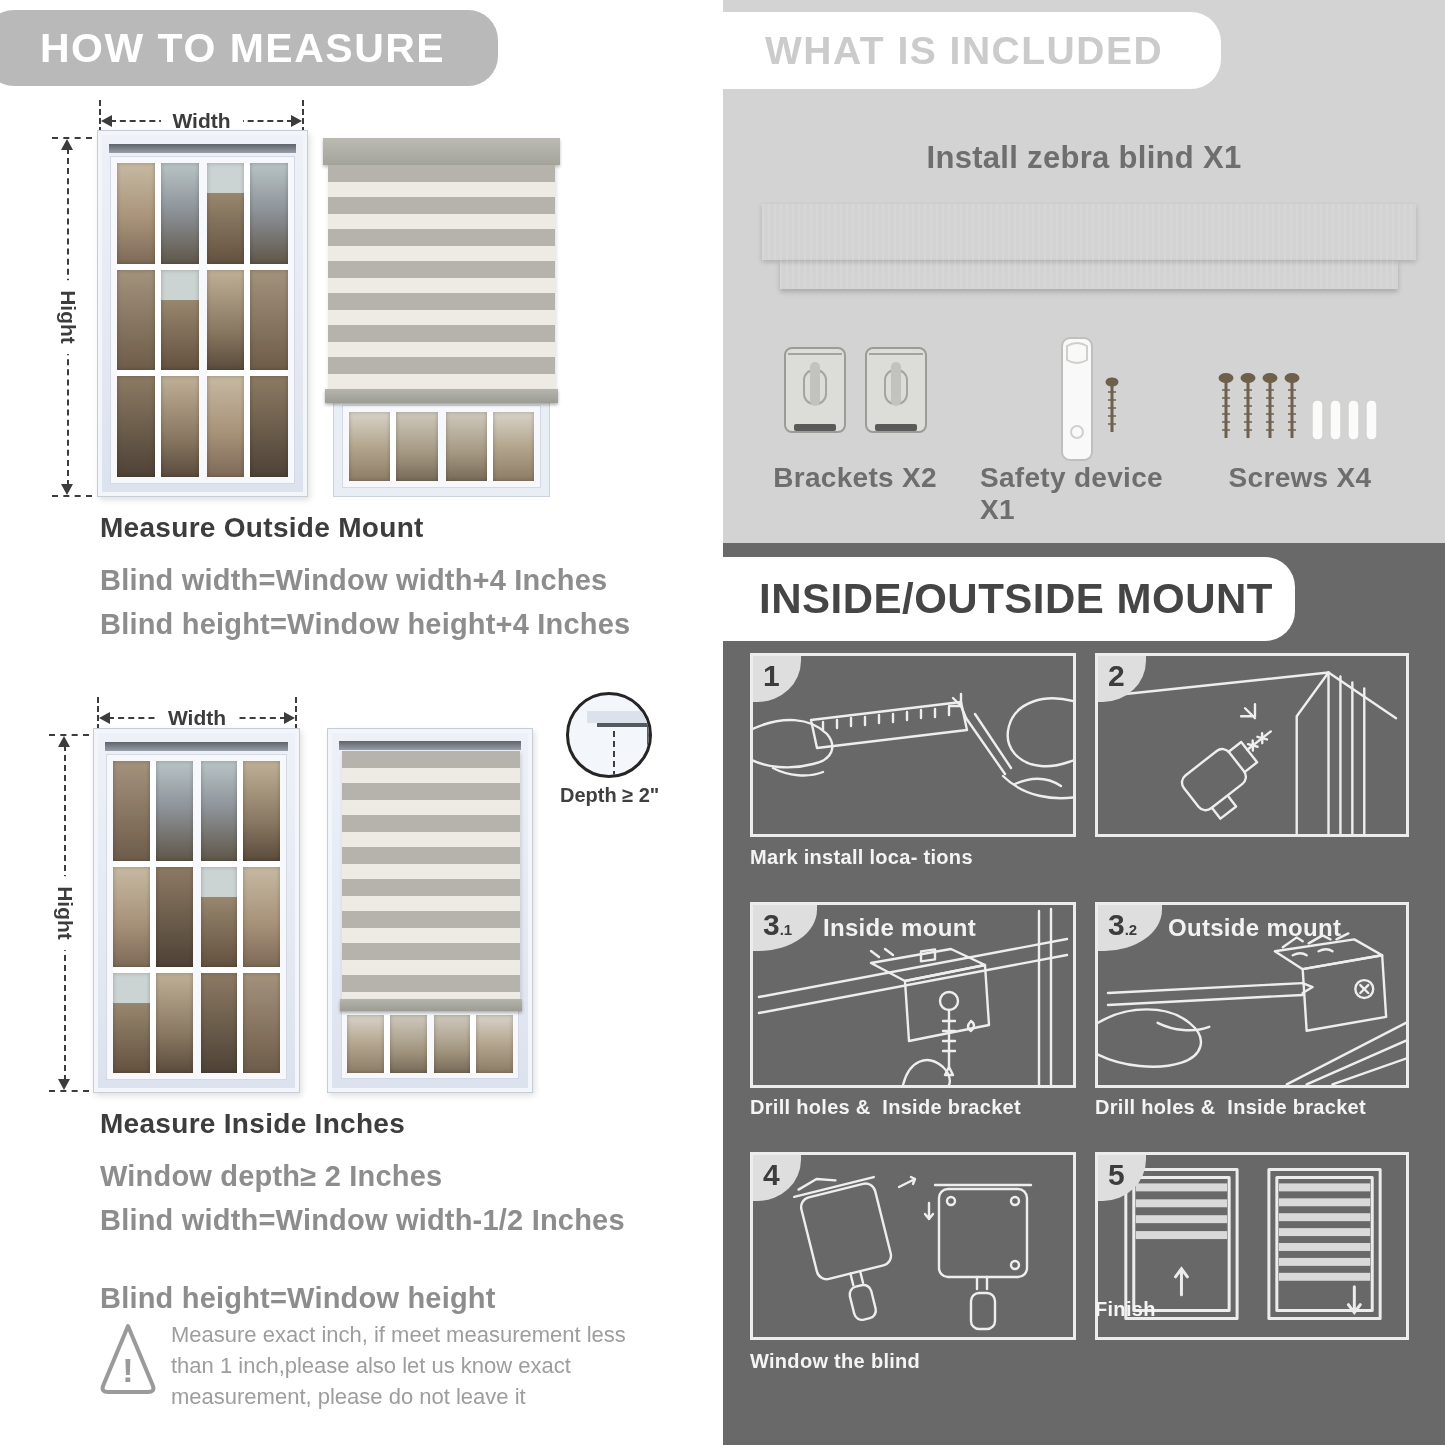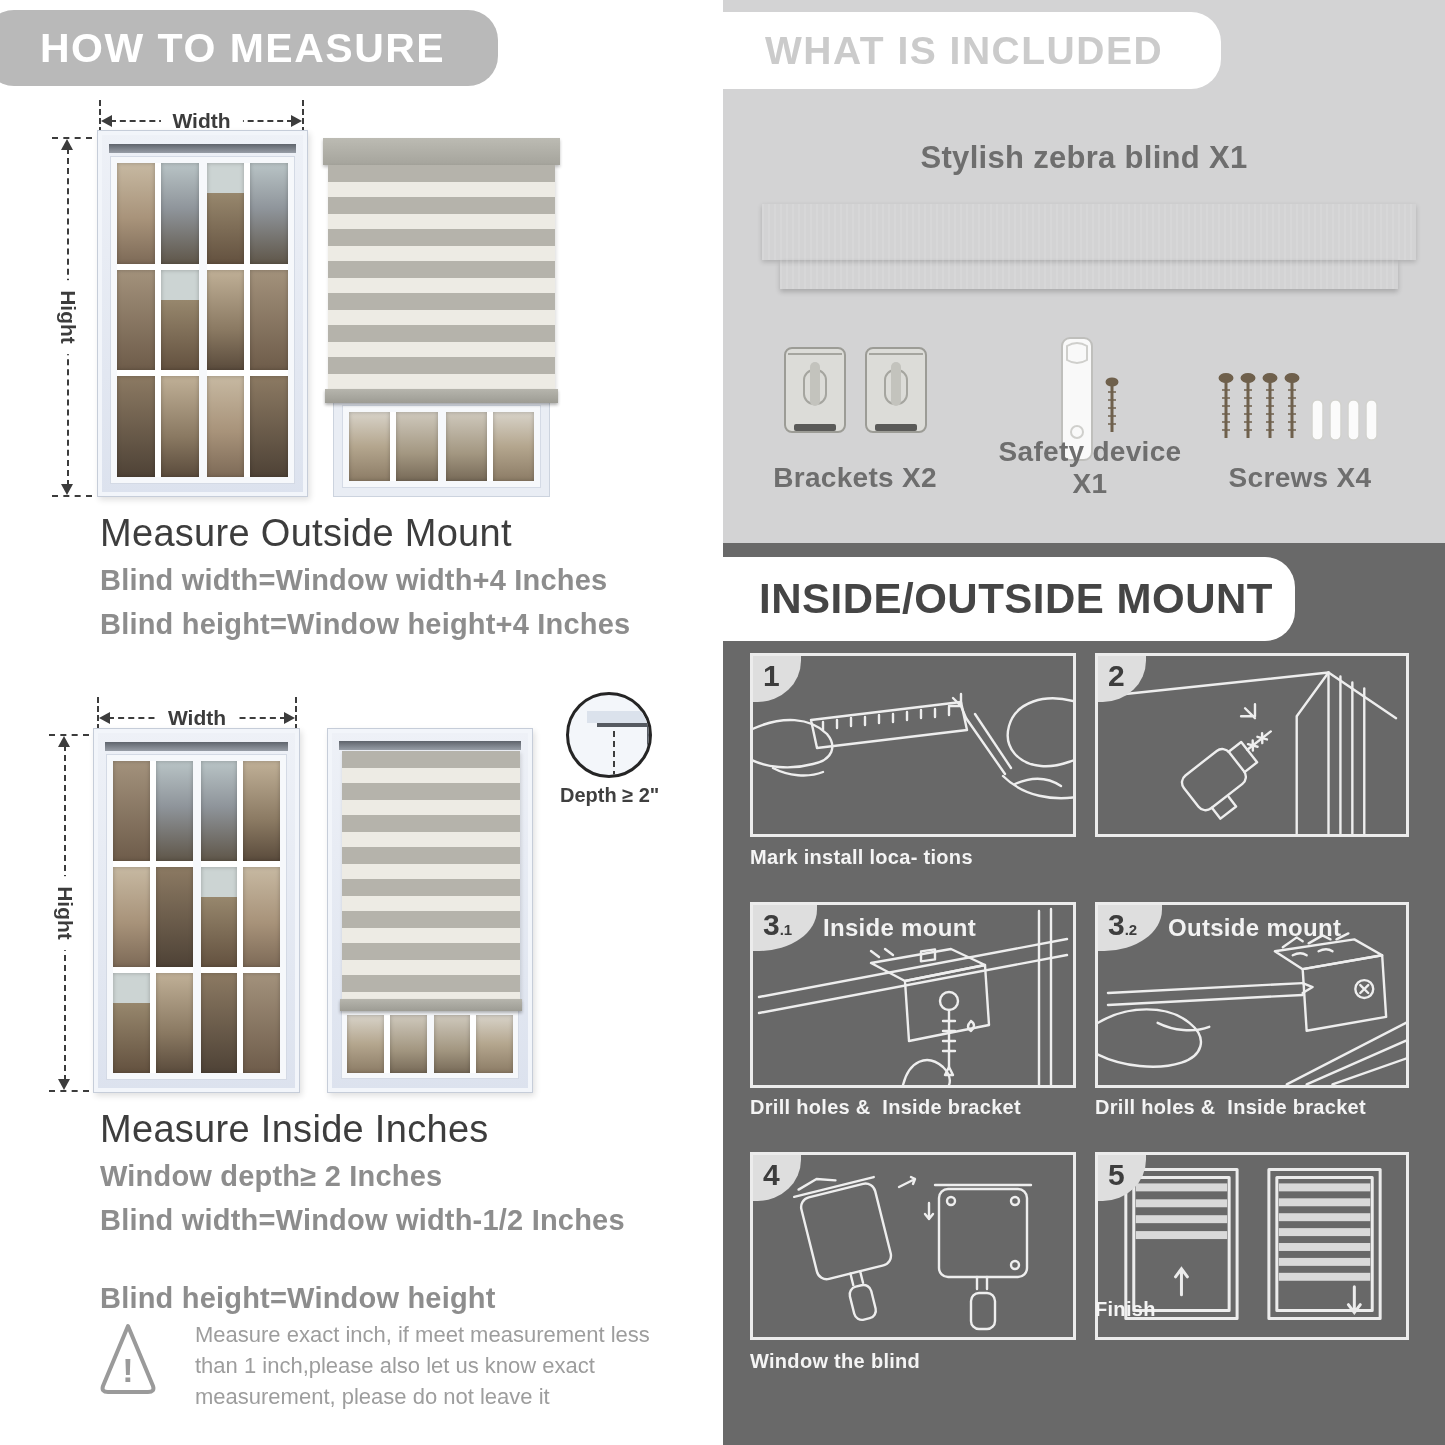--- a/index.html
+++ b/index.html
@@ -13,21 +13,21 @@
 
   
   .howto-header{left:-16px;top:10px;width:514px;height:76px;background:#b9b9b9;border-radius:30px;
     color:#ffffff;font-size:41px;font-weight:bold;line-height:76px;padding-left:56px;letter-spacing:1.5px;box-sizing:border-box;}
   .included-header{left:723px;top:12px;width:498px;height:77px;background:#ffffff;border-radius:0 30px 30px 0;
     color:#cbcbcb;font-size:39px;font-weight:bold;line-height:77px;padding-left:42px;letter-spacing:1.5px;box-sizing:border-box;}
   .mount-header{left:723px;top:557px;width:572px;height:84px;background:#ffffff;border-radius:0 30px 30px 0;
     color:#454545;font-size:42px;font-weight:bold;line-height:84px;padding-left:36px;letter-spacing:.5px;box-sizing:border-box;}
 
   
-  .h-measure{font-size:38px;font-weight:normal;color:#3d3d3d;letter-spacing:.3px;}
+  .h-measure{font-size:28px;font-weight:bold;color:#3d3d3d;letter-spacing:.3px;}
   .formula{font-size:29px;font-weight:bold;color:#8d8d8d;letter-spacing:.2px;}
   .warn-text{font-size:22px;color:#9d9d9d;line-height:31px;width:478px;}
 
   
   .win{background:linear-gradient(180deg,#eef1f7,#dce2ee);border:1px solid #c6cdd9;box-sizing:border-box;box-shadow:inset 0 0 0 4px #f2f5fa, 2px 3px 6px rgba(0,0,0,.12);}
   .win-shadowbar{position:absolute;left:11px;right:11px;height:9px;background:linear-gradient(180deg,#5f646c,#989ea7);}
   .sashes{position:absolute;background:#f6f8fb;border:1px solid #d4dae5;display:flex;gap:8px;padding:6px;box-sizing:border-box;}
   .sash{flex:1;display:grid;grid-template-columns:1fr 1fr;grid-template-rows:1fr 1fr 1fr;gap:6px;background:#ffffff;}
   .sash div{box-shadow:inset 0 0 4px rgba(0,0,0,.25);}
   .pa{background:linear-gradient(180deg,#c7b9a2,#a8937a 55%,#7d6a57);}
@@ -230,27 +230,27 @@
   <div class="abs formula" style="left:100px;top:1160px;">Window depth≥ 2 Inches</div>
   <div class="abs formula" style="left:100px;top:1204px;">Blind width=Window width-1/2 Inches</div>
   <div class="abs formula" style="left:100px;top:1250px;margin-top:32px;">Blind height=Window height</div>
 
   <div class="abs" style="left:98px;top:1314px;width:60px;height:84px;">
     <svg width="60" height="84" viewBox="0 0 60 84">
       <path d="M30 12 L55 72 Q57 78 50 78 L10 78 Q3 78 5 72 Z" fill="none" stroke="#9a9a9a" stroke-width="4" stroke-linejoin="round"></path>
       <text x="30" y="68" text-anchor="middle" font-size="34" font-weight="bold" fill="#9a9a9a" font-family="Liberation Sans, sans-serif">!</text>
     </svg>
   </div>
-  <div class="abs warn-text" style="left:195px;top:1319px;">Measure exact inch, if meet measurement less than 1 inch,please also let us know exact measurement, please do not leave it</div>
+  <div class="abs warn-text" style="left:171px;top:1319px;">Measure exact inch, if meet measurement less than 1 inch,please also let us know exact measurement, please do not leave it</div>
 
   <div class="abs included-header">
     <span>WHAT IS INCLUDED</span>
   </div>
 
-  <div class="abs product-title" style="left:723px;top:140px;width:722px;text-align:center;">Stylish zebra blind X1</div>
+  <div class="abs product-title" style="left:723px;top:140px;width:722px;text-align:center;">Install zebra blind X1</div>
 
   <div class="abs rail-top brush" style="left:762px;top:204px;width:654px;height:56px;"></div>
   <div class="abs rail-bottom brush" style="left:780px;top:260px;width:618px;height:29px;"></div>
 
   <div class="abs" style="left:782px;top:340px;width:150px;height:100px;">
     <svg width="150" height="100" viewBox="0 0 150 100">
       <g stroke="#9c9c96" stroke-width="2" fill="#dcdcd8">
         <rect x="3" y="8" width="60" height="84" rx="7"></rect>
         <rect x="84" y="8" width="60" height="84" rx="7"></rect>
       </g>
@@ -304,21 +304,21 @@
       <g fill="rgba(255,255,255,0.9)" stroke="#d2d2ce" stroke-width="1.5">
         <rect x="94" y="28" width="11" height="40" rx="5"></rect>
         <rect x="112" y="28" width="11" height="40" rx="5"></rect>
         <rect x="130" y="28" width="11" height="40" rx="5"></rect>
         <rect x="148" y="28" width="11" height="40" rx="5"></rect>
       </g>
     </svg>
   </div>
 
   <div class="abs item-label" style="left:760px;top:462px;width:190px;text-align:center;">Brackets X2</div>
-  <div class="abs item-label" style="left:980px;top:436px;width:220px;text-align:center;">Safety device X1</div>
+  <div class="abs item-label" style="left:980px;top:462px;width:220px;">Safety device X1</div>
   <div class="abs item-label" style="left:1210px;top:462px;width:180px;text-align:center;">Screws X4</div>
 
   <div class="abs mount-header">
     <span>INSIDE/OUTSIDE MOUNT</span>
   </div>
 
   <div class="abs panel" style="left:750px;top:653px;width:326px;height:184px;">
     <div class="badge"><span>1</span><span class="sub"></span></div>
     <svg class="lineart" viewBox="0 0 320 178">
       <g fill="none" stroke="#eeeeee" stroke-width="2.4" stroke-linecap="round" stroke-linejoin="round">

